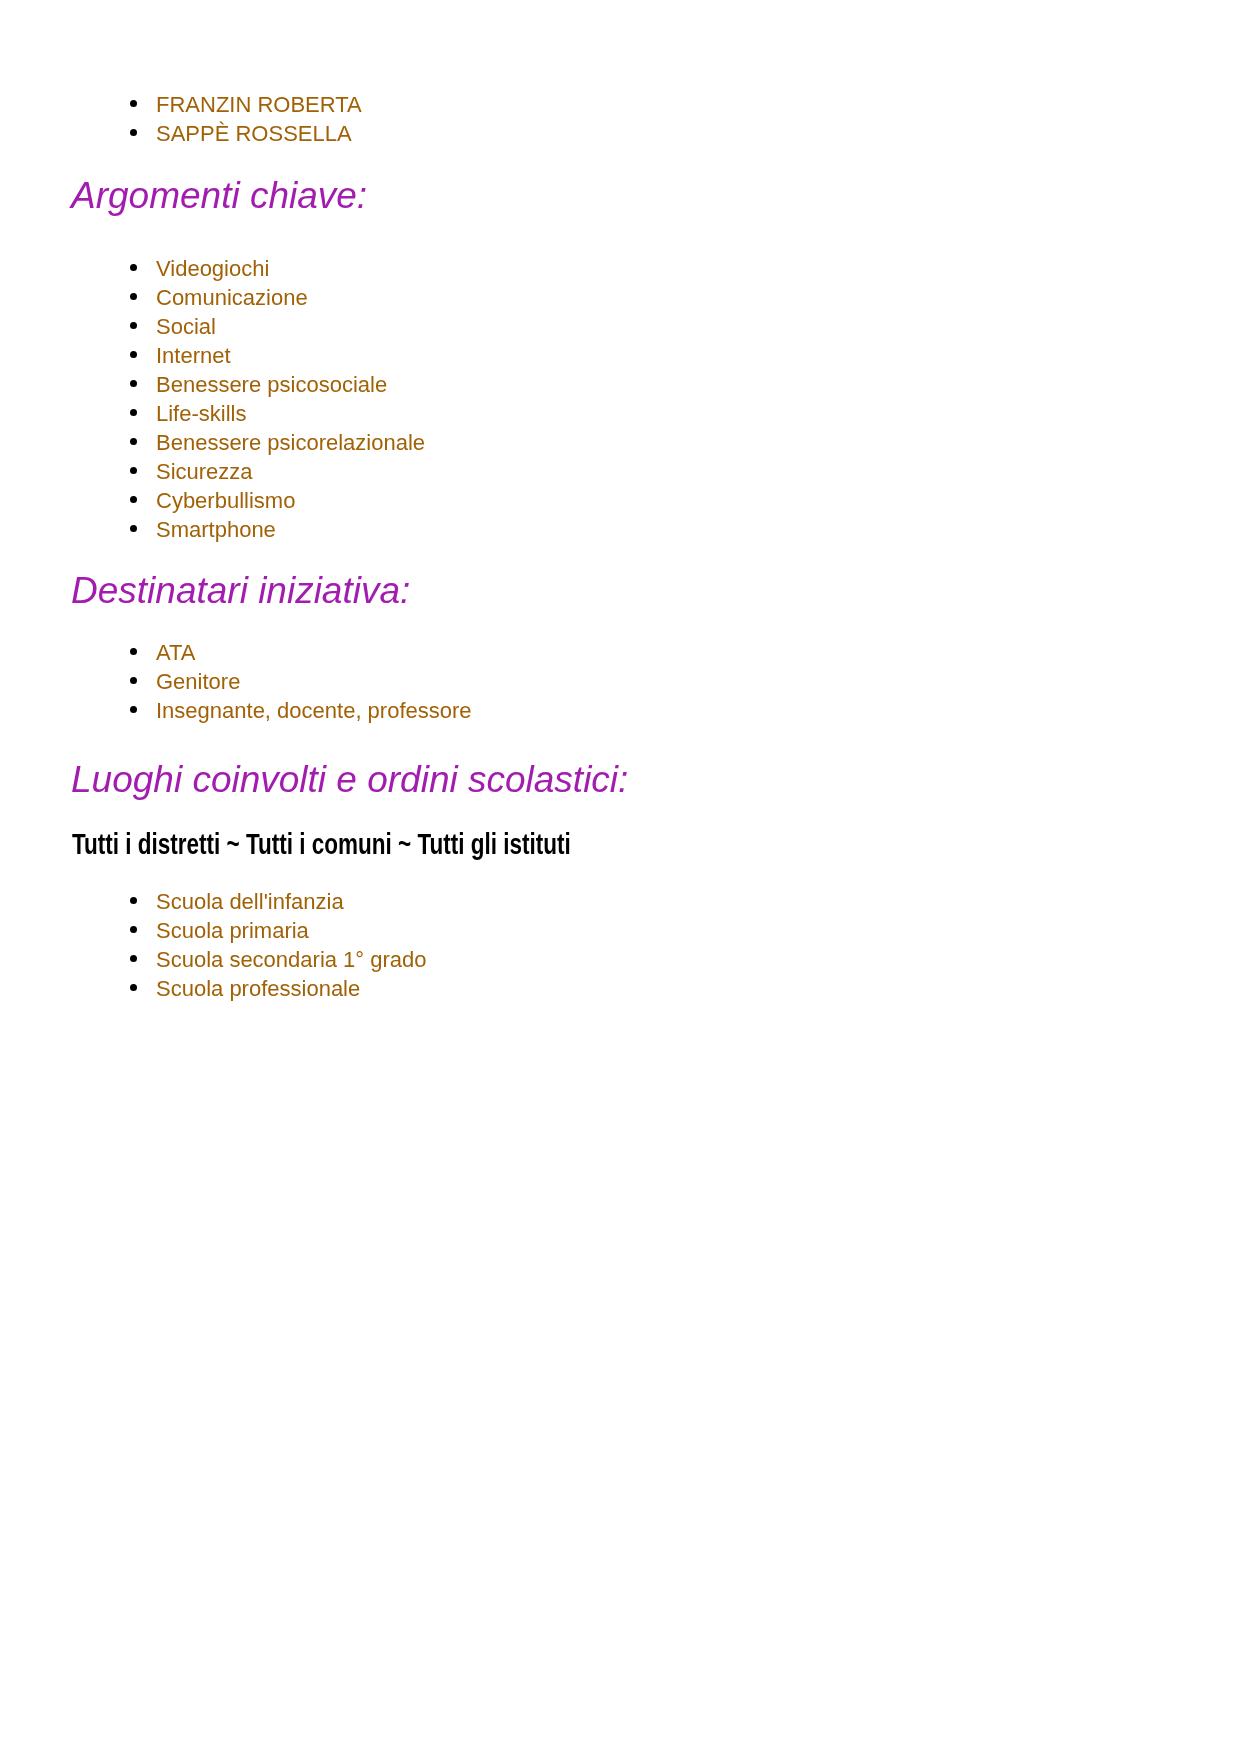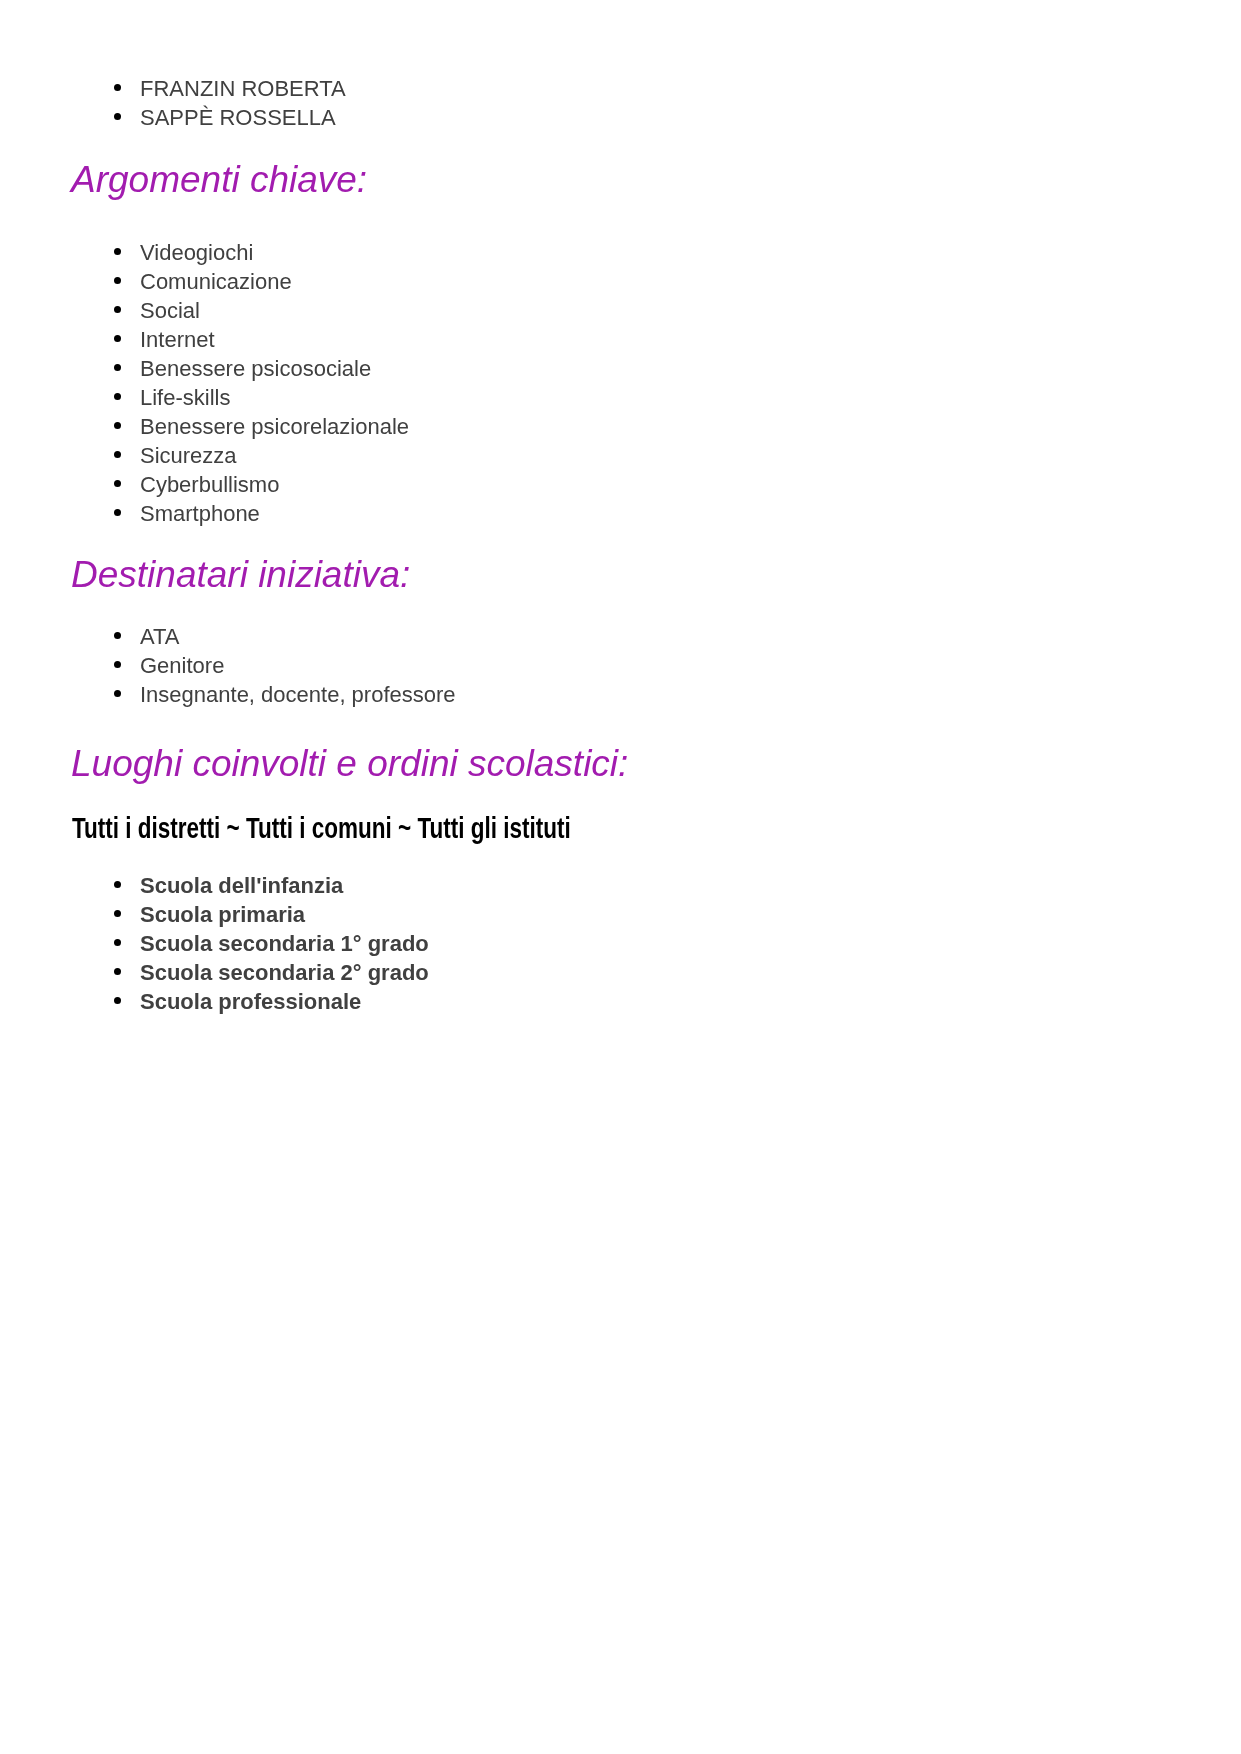--- a/index.html
+++ b/index.html
@@ -9,25 +9,25 @@
     height: 1754px;
     background: #ffffff;
     font-family: "Liberation Sans", sans-serif;
     color: #000000;
     overflow: hidden;
     box-sizing: border-box;
     padding-top: 74px;
   }
   ul.bullet-list {
     list-style: none;
-    margin: 0;
+    margin: 16px;
     padding: 0 0 0 140px;
     font-size: 22px;
     line-height: 29px;
-    color: #404040;
+    color: #a16207;
   }
   ul.bullet-list li { position: relative; }
   .dot {
     position: absolute;
     left: -26px;
     top: 10px;
     width: 7px;
     height: 7px;
     border-radius: 50%;
     background: #000000;
@@ -50,21 +50,21 @@
     margin: 26px 0 0 72px;
     font-weight: bold;
     font-size: 30px;
     line-height: 31px;
     color: #000000;
     transform: scaleX(0.75);
     transform-origin: 0 50%;
     white-space: nowrap;
     width: fit-content;
   }
-  #list-scuole { margin-top: 28px; font-weight: bold; }
+  #list-scuole { margin-top: 28px; }
 </style>
 </head>
 <body>
 
 <div class="page">
 
   <ul class="bullet-list" id="list-authors">
     <li><span class="dot"></span><span>FRANZIN ROBERTA</span></li>
     <li><span class="dot"></span><span>SAPPÈ ROSSELLA</span></li>
   </ul>
@@ -93,17 +93,16 @@
   </ul>
 
   <h2 class="section-heading" id="heading-luoghi">Luoghi coinvolti e ordini scolastici:</h2>
 
   <p class="locations-summary">Tutti i distretti ~ Tutti i comuni ~ Tutti gli istituti</p>
 
   <ul class="bullet-list" id="list-scuole">
     <li><span class="dot"></span><span>Scuola dell'infanzia</span></li>
     <li><span class="dot"></span><span>Scuola primaria</span></li>
     <li><span class="dot"></span><span>Scuola secondaria 1° grado</span></li>
-    <li><span class="dot"></span><span>Scuola secondaria 2° grado</span></li>
     <li><span class="dot"></span><span>Scuola professionale</span></li>
   </ul>
 
 </div>
 
 </body></html>

